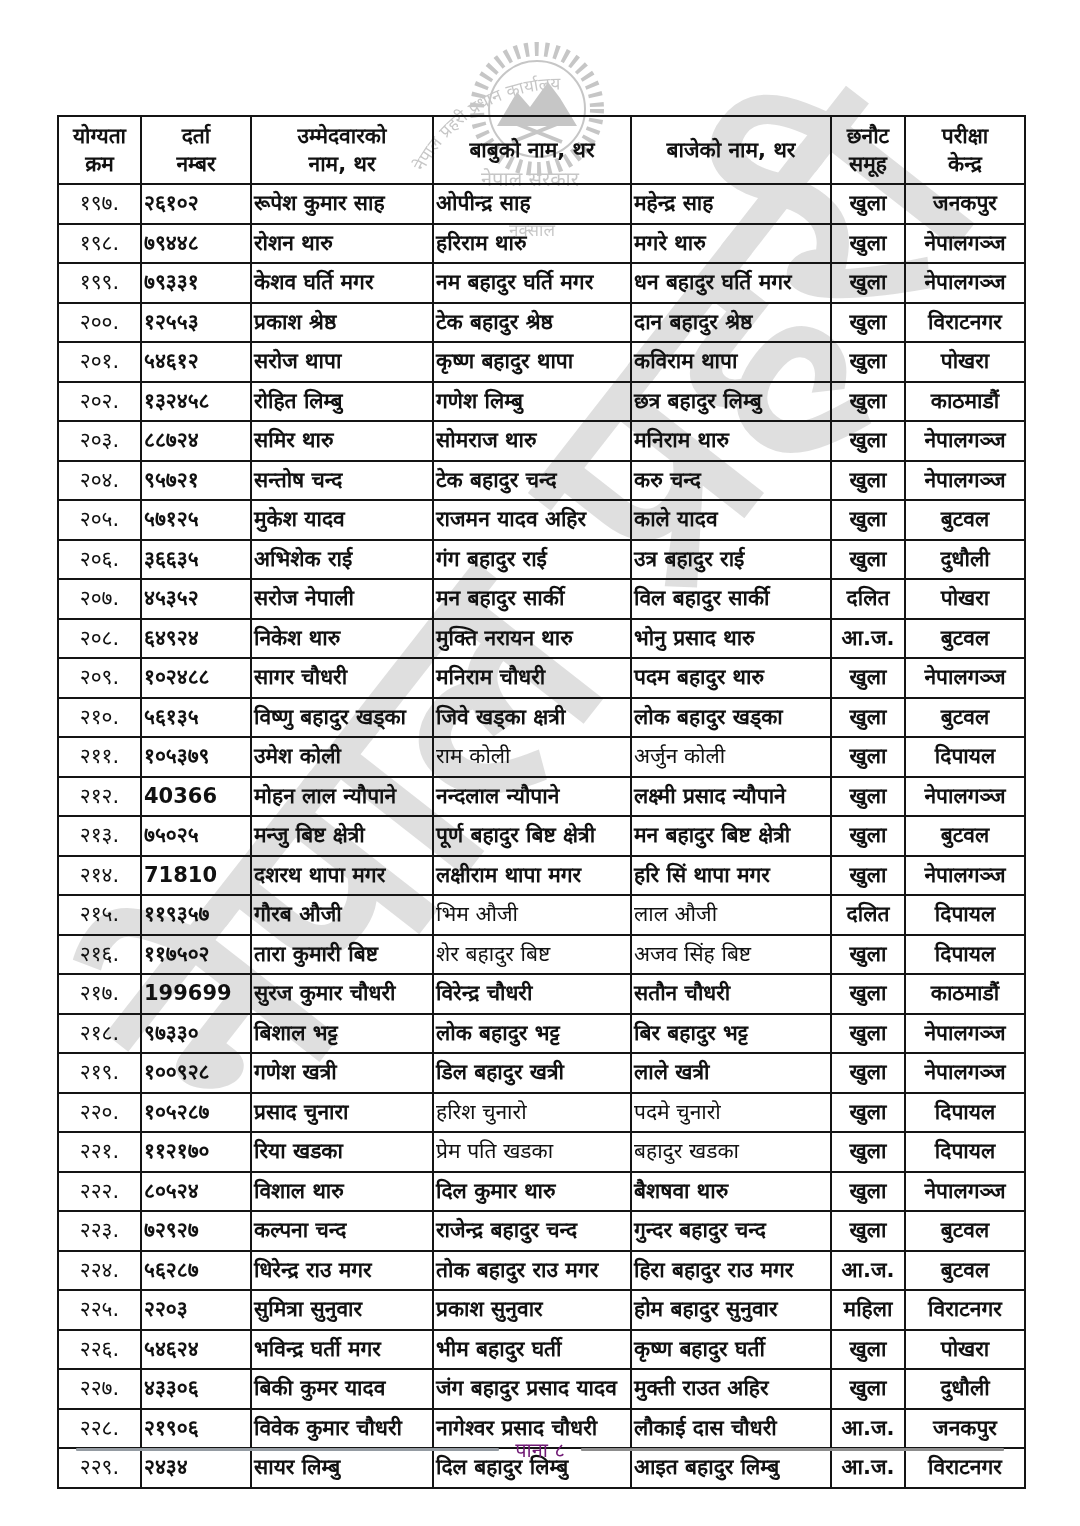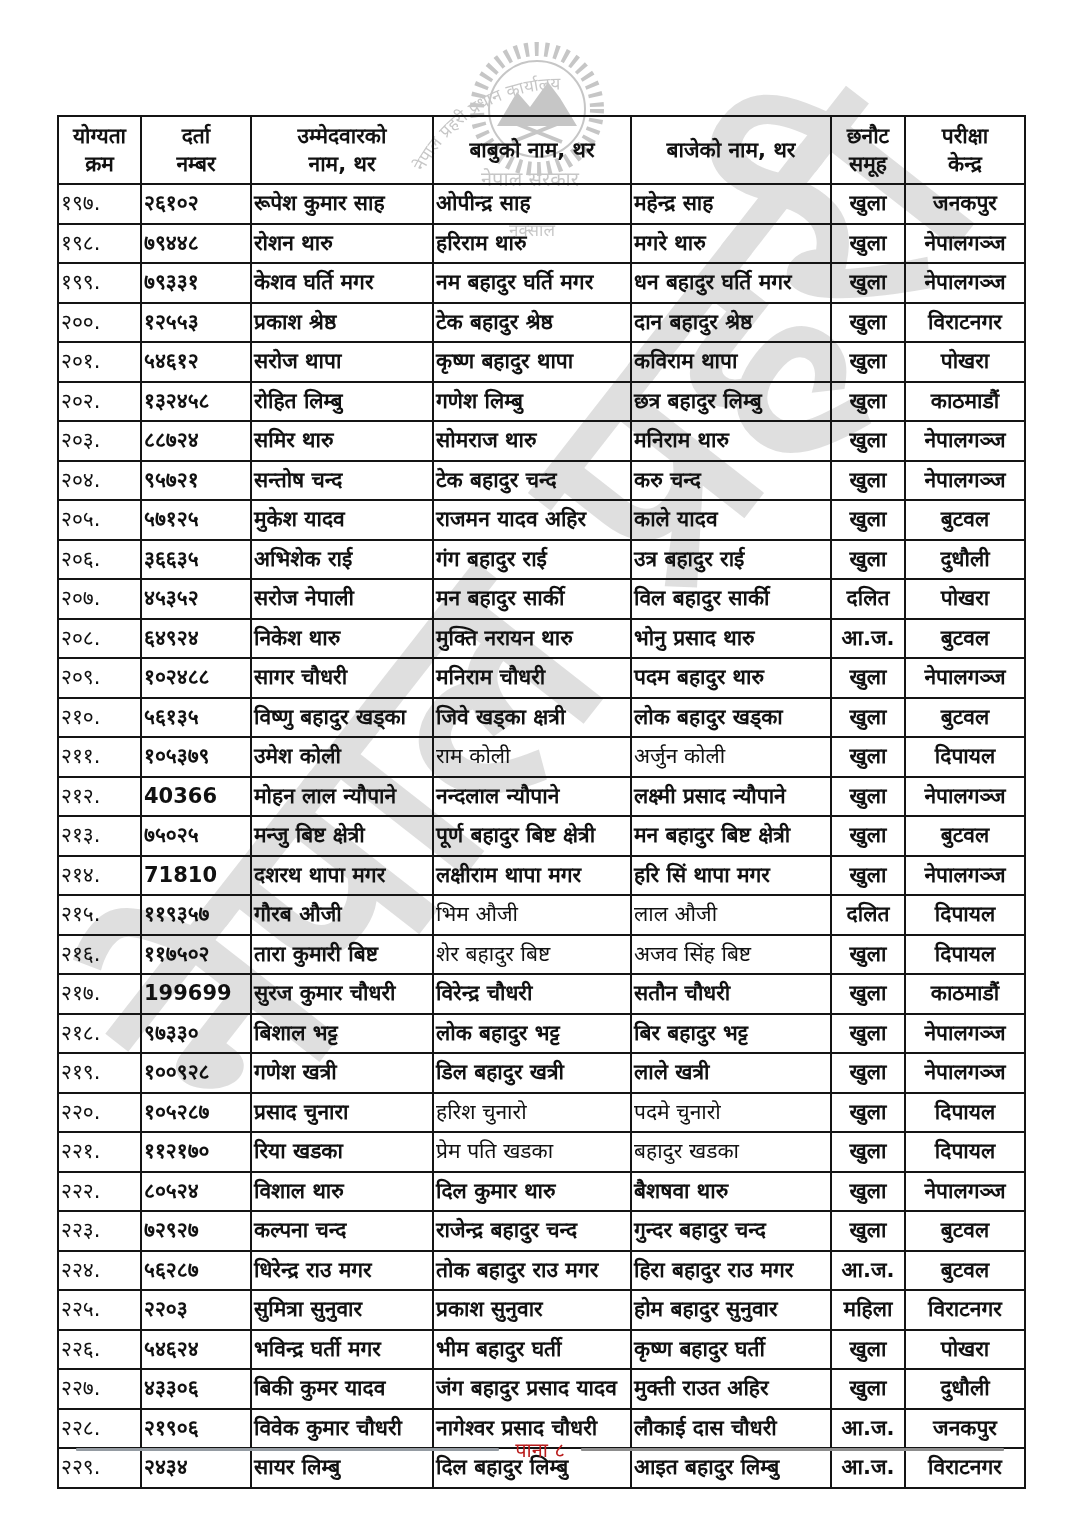--- a/index.html
+++ b/index.html
@@ -22,35 +22,35 @@
   }
   table.main th,table.main td{
     border:2px solid #141414;vertical-align:middle;background:transparent;
     overflow:hidden;
   }
   table.main th{
     height:62px;font-size:21px;font-weight:700;text-align:center;
     white-space:pre-line;line-height:1.35;padding:2px 2px;
   }
   table.main td{height:35.5px;font-size:21px;line-height:1.1;padding:1px 2px;}
-  td.c-merit{font-weight:400;font-size:18px;}
+  td.c-merit{font-weight:400;font-size:18px;text-align:center;}
   td.c-reg_no{font-weight:700;text-align:left;}
   td.c-candidate,td.c-father,td.c-grandfather{font-weight:700;text-align:left;padding-left:10px;}
   td.c-group{font-weight:700;text-align:center;}
   td.c-center{font-weight:700;text-align:center;}
   td.thin{font-weight:400;}
   
   .footer{
     position:absolute;left:0;top:1436px;width:100%;display:flex;align-items:center;
     justify-content:center;gap:16px;
   }
   .fline{height:3px;border-radius:1px;}
   .fline.l{width:423px;background:#959ca3;}
   .fline.r{width:423px;background:#8d8d8d;}
-  .flabel{font-size:20px;color:#b91c1c;white-space:nowrap;}
+  .flabel{font-size:20px;color:#701a75;white-space:nowrap;}
 </style>
 </head>
 <body>
 
 <div class="page">
 
   <div class="diag-watermark">नेपाल प्रहरी</div>
 
   <svg class="seal" width="300" height="240" viewBox="0 0 300 240">
     <g stroke="#8f8f8f" fill="none">

